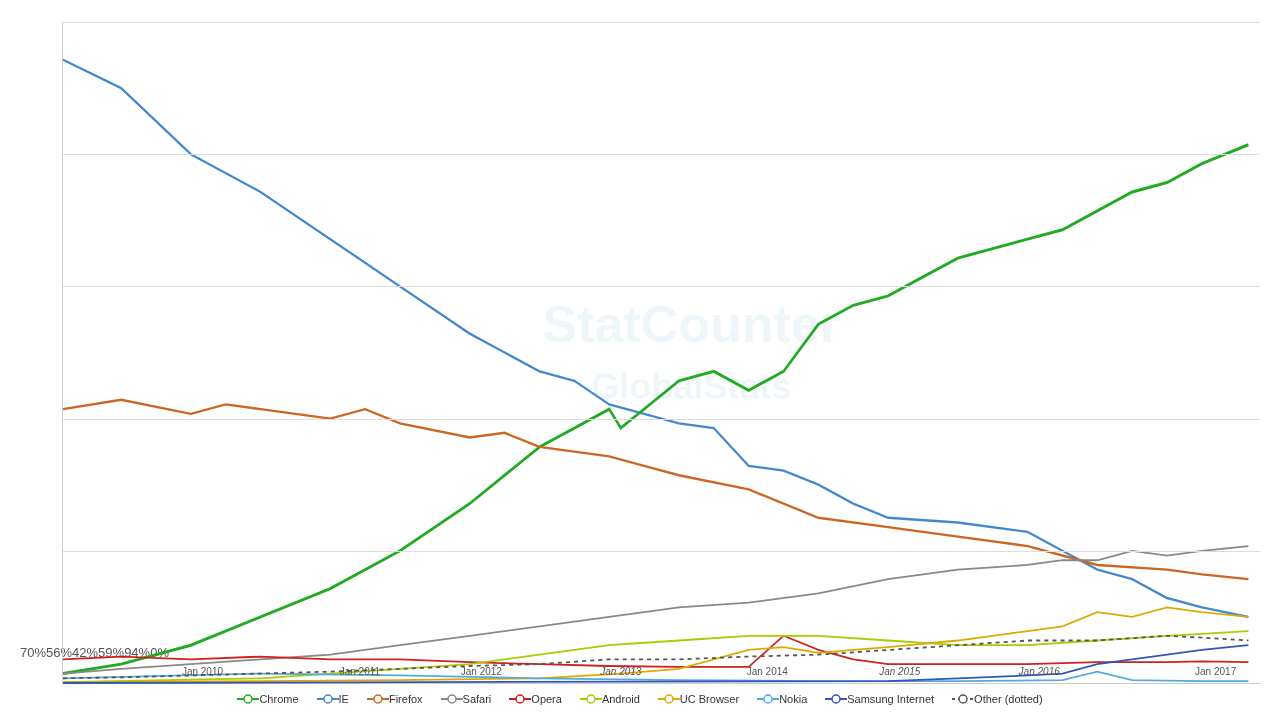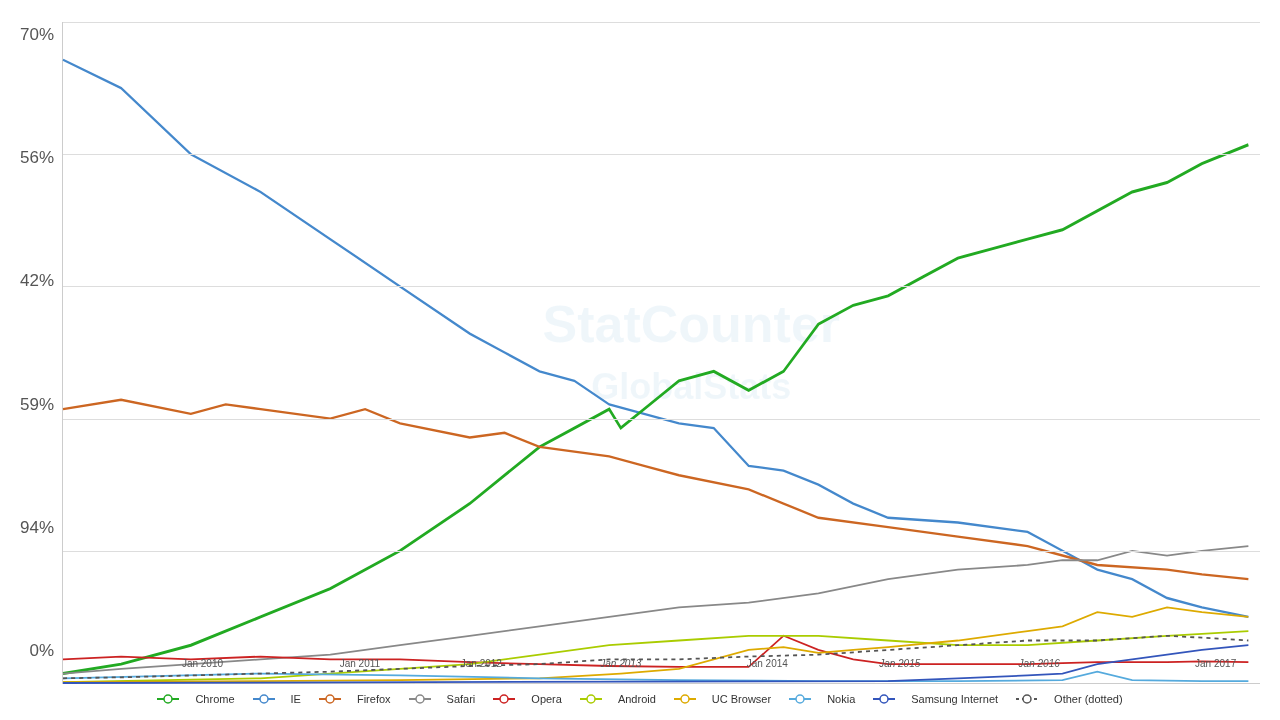--- a/index.html
+++ b/index.html
@@ -30,28 +30,28 @@
       margin-bottom: 6px;
     }
     .chart-area {
       display: flex;
       flex-direction: row;
       width: 100%;
       flex: 1;
     }
     .y-axis {
       display: flex;
-      flex-direction: column;
+      flex-direction: row;
       justify-content: space-between;
       align-items: flex-end;
       padding-right: 8px;
       padding-bottom: 25px;
       padding-top: 4px;
       width: 42px;
-      font-size: 17px;
+      font-size: 13px;
       color: #555;
     }
     .y-label {
       line-height: 1;
     }
     .chart-inner {
       flex: 1;
       position: relative;
       border-left: 1px solid #ccc;
       border-bottom: 1px solid #ccc;
@@ -64,21 +64,21 @@
       background: #ddd;
     }
     svg.lines {
       position: absolute;
       top: 0; left: 0;
       width: 100%; height: 100%;
       overflow: visible;
     }
     .x-axis {
       position: absolute;
-      bottom: 12px;
+      bottom: 4px;
       left: 0;
       right: 0;
       height: 25px;
       display: flex;
       justify-content: space-between;
       align-items: flex-end;
     }
     .x-label {
       font-size: 10px;
       color: #555;
@@ -106,21 +106,21 @@
       justify-content: center;
       align-items: center;
       gap: 12px 18px;
       padding: 8px 20px 4px 20px;
       font-size: 11px;
       color: #333;
     }
     .legend-item {
       display: flex;
       align-items: center;
-      gap: 16px;
+      gap: 0;
     }
   </style>
 </head>
 <body>
 
 <div class="chart-container">
   <div class="chart-title"></div>
   <div class="chart-subtitle"></div>
 
   <div class="chart-area">

